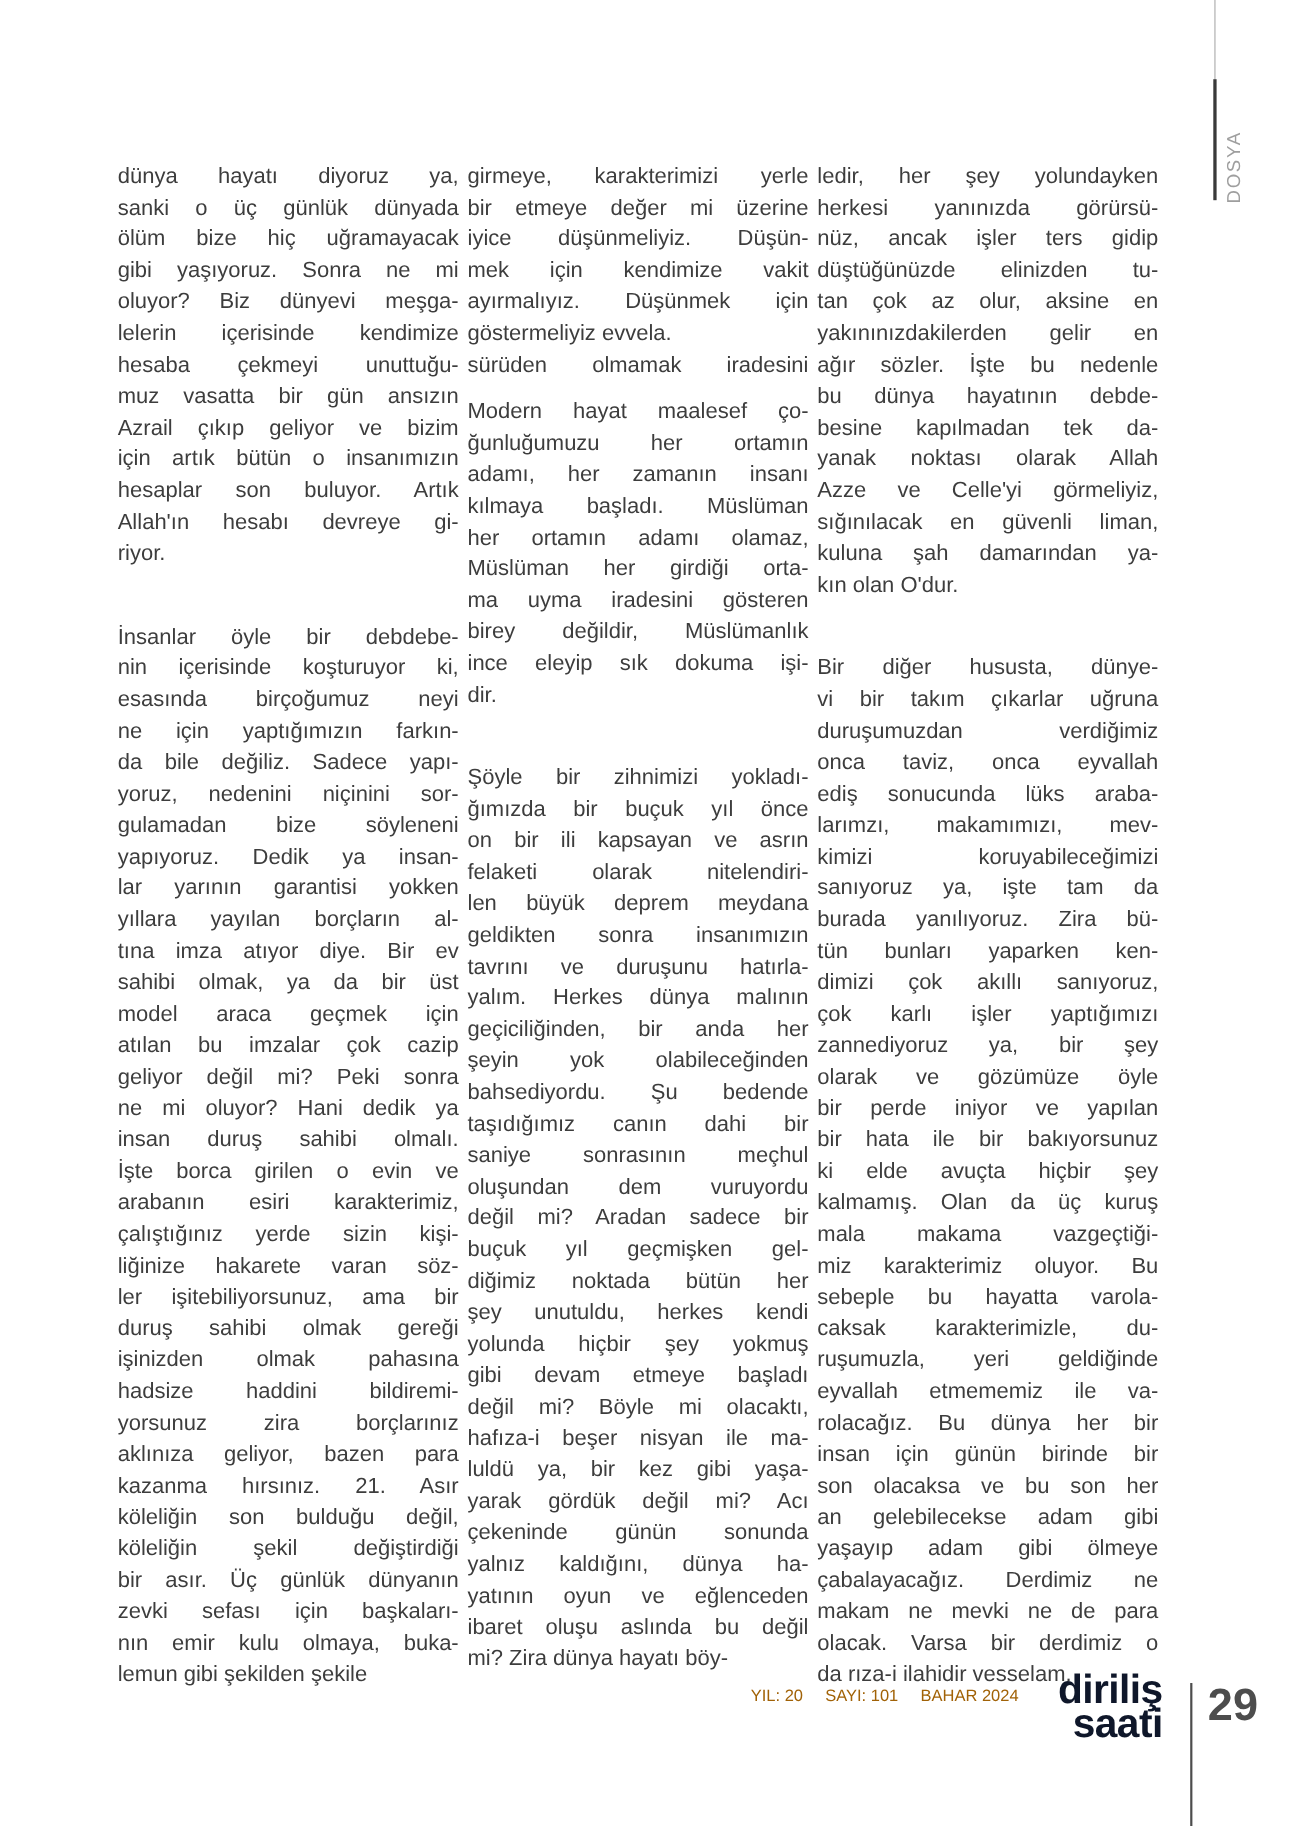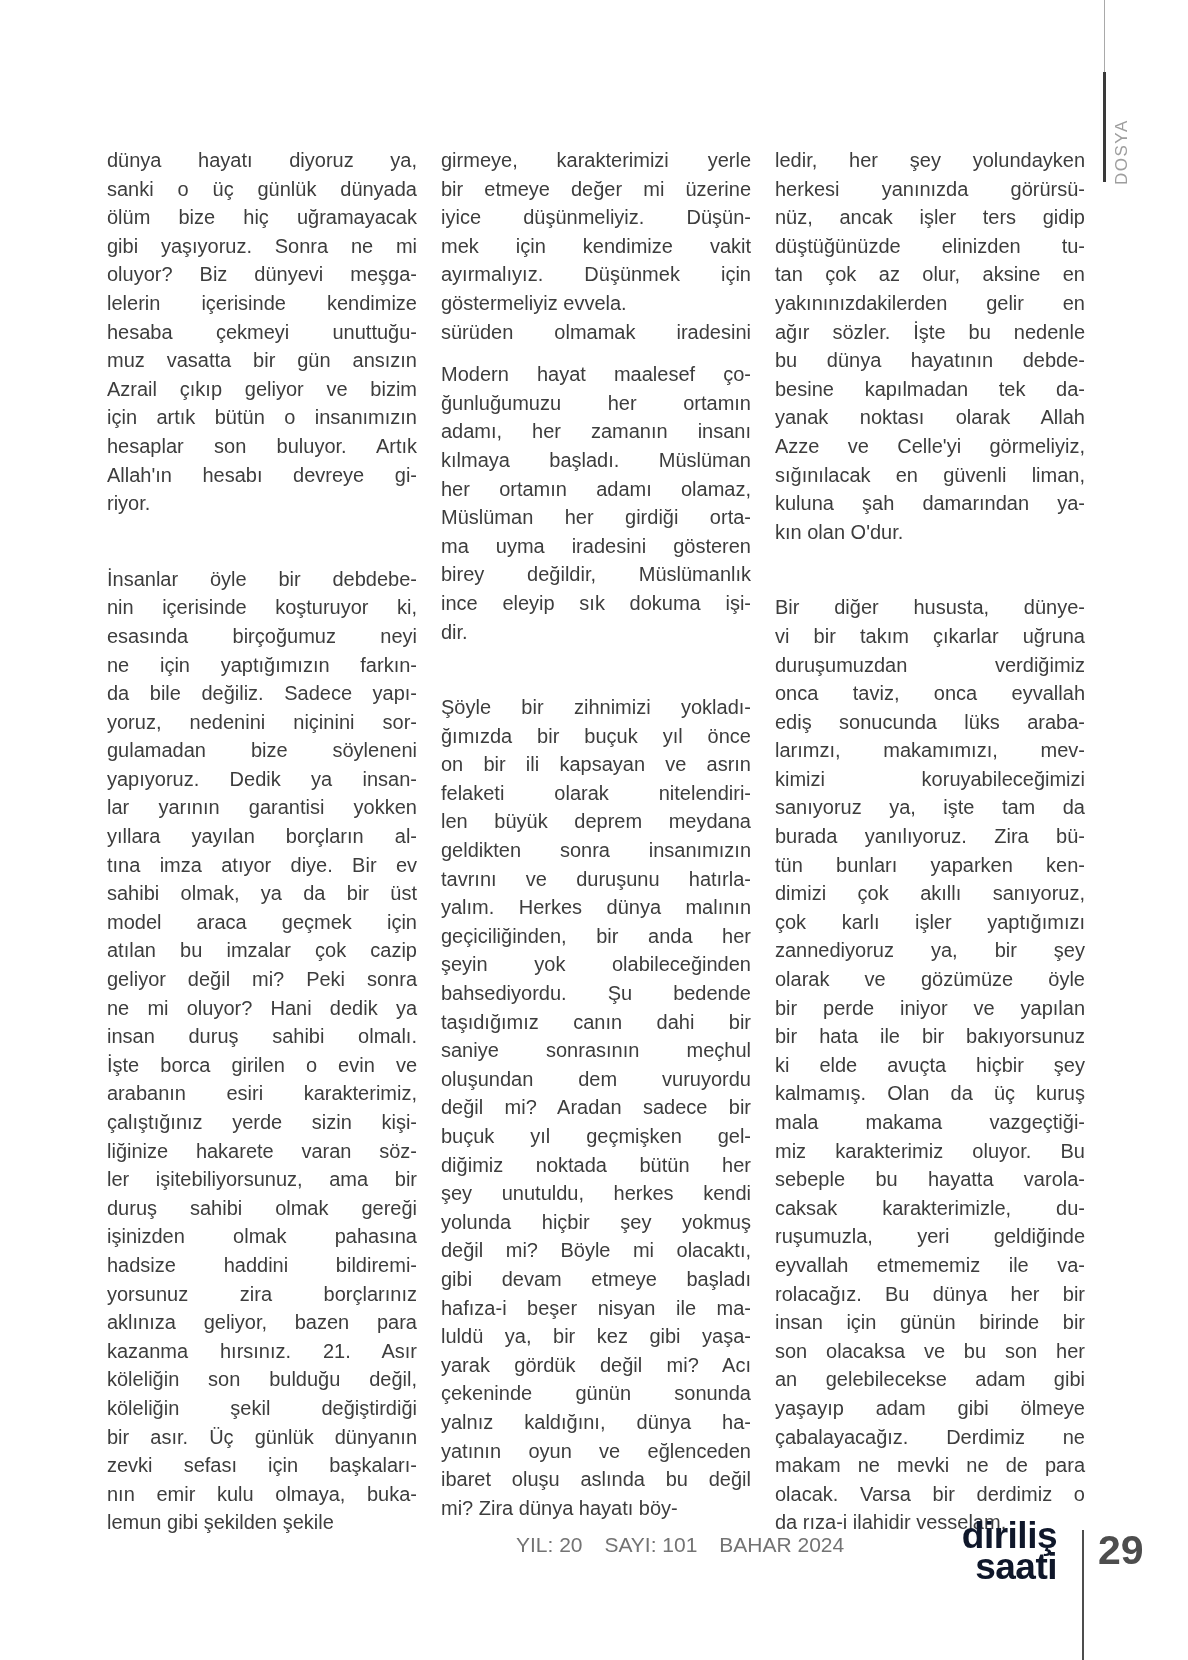--- a/index.html
+++ b/index.html
@@ -2,21 +2,21 @@
 <html><head>
 <meta charset="utf-8">
 <style>
   html,body{margin:0;padding:0;}
   body{
     width:1188px;height:1660px;position:relative;background:#ffffff;
     font-family:"Liberation Sans", sans-serif;overflow:hidden;
   }
   .columns{
     position:absolute;left:107px;top:146px;width:978px;
-    display:flex;gap:24px;
+    display:flex;gap:8px;
   }
   .col{width:310px;}
   .para{margin:0 0 14px 0;}
   .para:last-child{margin-bottom:0;margin-top:47px;}
   .line{
     font-size:20px;line-height:28.6px;color:#3d3d3d;
     text-align:justify;text-align-last:justify;
     white-space:normal;
   }
   .line.last{text-align-last:left;}
@@ -29,21 +29,21 @@
   }
   .dosya{
     position:absolute;left:1112px;top:185px;
     transform:rotate(-90deg);transform-origin:top left;
     font-size:17px;letter-spacing:1.5px;color:#9e9e9e;
     white-space:nowrap;
   }
   
   .footer-meta{
     position:absolute;left:500px;top:1533px;width:426px;
-    text-align:left;font-size:21px;color:#737373;
+    text-align:right;font-size:15px;color:#a16207;
   }
   .footer-meta .seg{margin-left:16px;}
   .logo{
     position:absolute;right:131px;top:1520px;width:200px;
     text-align:right;font-weight:bold;font-size:37px;line-height:31px;
     color:#0f172a;letter-spacing:-0.5px;
   }
   .footer-divider{
     position:absolute;left:1082px;top:1530px;width:2px;height:130px;background:#4d4d4d;
   }
@@ -148,22 +148,22 @@
         <div class="line">şeyin yok olabileceğinden</div>
         <div class="line">bahsediyordu. Şu bedende</div>
         <div class="line">taşıdığımız canın dahi bir</div>
         <div class="line">saniye sonrasının meçhul</div>
         <div class="line">oluşundan dem vuruyordu</div>
         <div class="line">değil mi? Aradan sadece bir</div>
         <div class="line">buçuk yıl geçmişken gel-</div>
         <div class="line">diğimiz noktada bütün her</div>
         <div class="line">şey unutuldu, herkes kendi</div>
         <div class="line">yolunda hiçbir şey yokmuş</div>
+        <div class="line">gibi devam etmeye başladı</div>
         <div class="line">değil mi? Böyle mi olacaktı,</div>
-        <div class="line">gibi devam etmeye başladı</div>
         <div class="line">hafıza-i beşer nisyan ile ma-</div>
         <div class="line">luldü ya, bir kez gibi yaşa-</div>
         <div class="line">yarak gördük değil mi? Acı</div>
         <div class="line">çekeninde günün sonunda</div>
         <div class="line">yalnız kaldığını, dünya ha-</div>
         <div class="line">yatının oyun ve eğlenceden</div>
         <div class="line">ibaret oluşu aslında bu değil</div>
         <div class="line last">mi? Zira dünya hayatı böy-</div>
       </div>
     </div>

